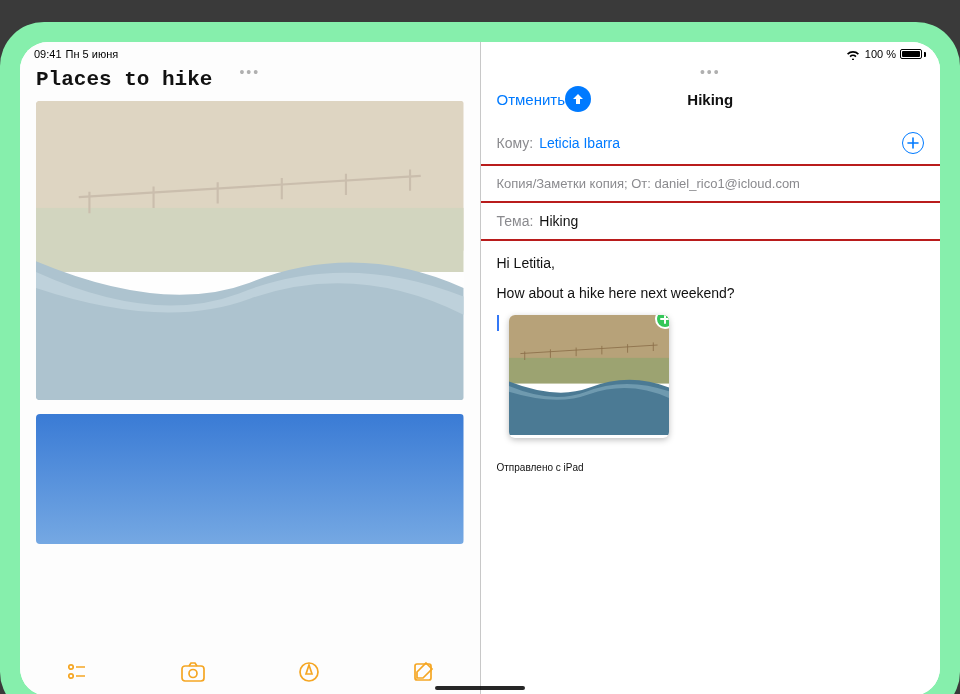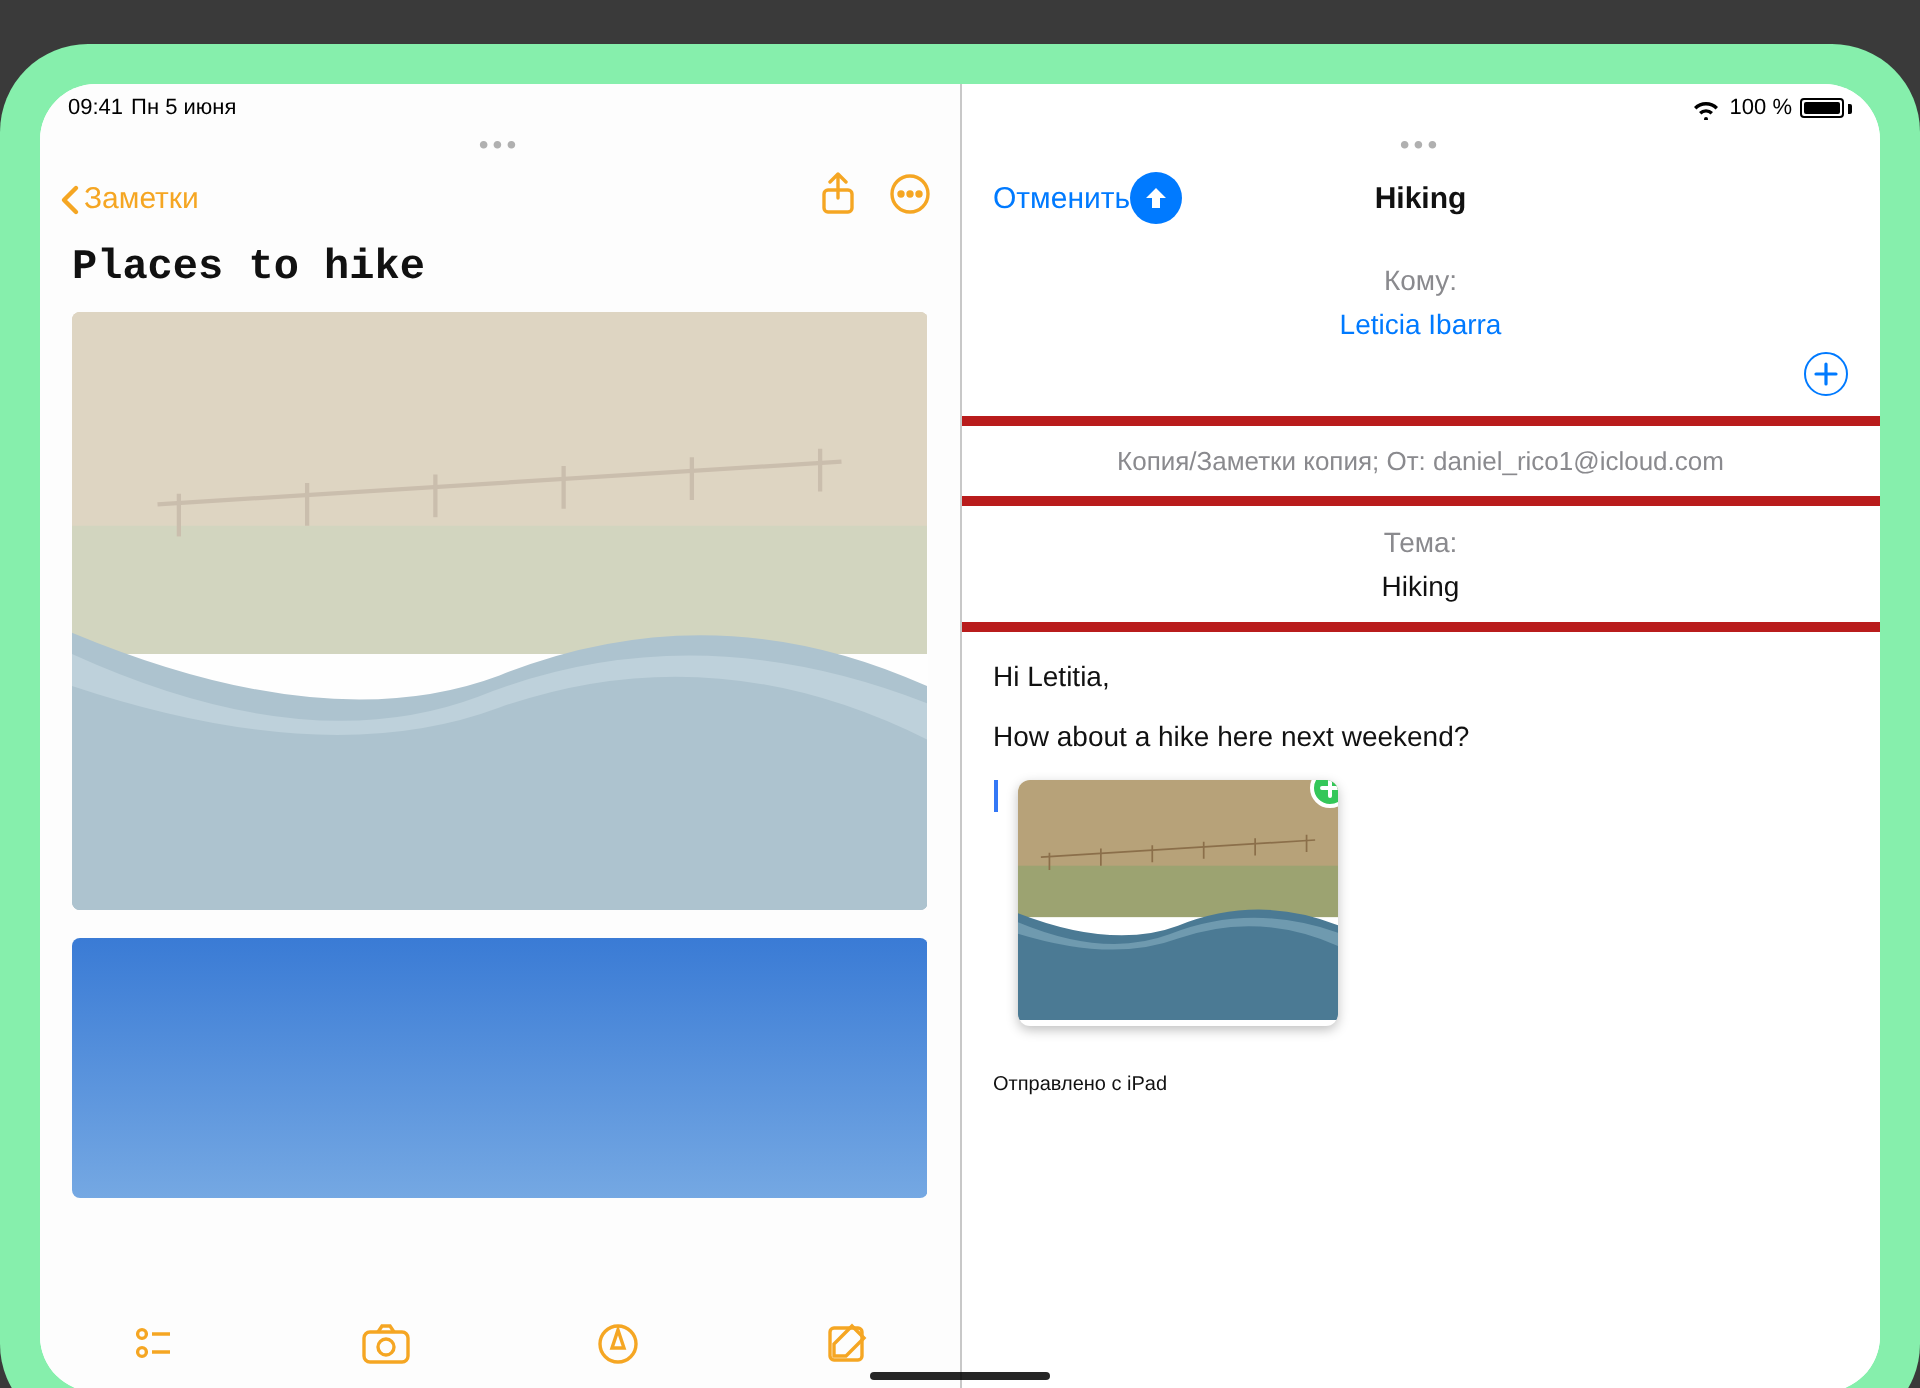--- a/index.html
+++ b/index.html
@@ -114,24 +114,23 @@
   .mail-title { font-weight:600; font-size:15px; color:#111; position:absolute; left:50%; transform:translateX(-50%); }
   .send-btn {
     width:26px; height:26px; border-radius:50%; background:#007aff;
     display:flex; align-items:center; justify-content:center;
   }
   .send-btn svg { fill:#fff; }
 
   .field-row {
     display:flex; align-items:center;
     padding: 10px 16px;
-    border-bottom:5px solid #b91c1c;
+    border-bottom:2px solid #b91c1c;
     font-size:14px;
     gap:6px;
-    flex-direction:column;
   }
   .field-label { color:#8a8a8e; }
   .field-value { color:#111; }
   .recipient { color:#007aff;text-align:center; }
   .cc-row { color:#8a8a8e; font-size:13px; }
   .add-contact {
     margin-left:auto;
     width:22px; height:22px; border-radius:50%; border:1.6px solid #007aff;
     display:flex; align-items:center; justify-content:center; color:#007aff;
     font-size:16px; line-height:1;
@@ -175,44 +174,20 @@
 
     <div class="pane pane-left">
       <div class="status-bar">
         <div class="status-left">
           <span>09:41</span>
           <span>Пн 5 июня</span>
         </div>
       </div>
       <div class="dots">•••</div>
 
-      <div class="notes-header">
-        <div class="back-btn">
-          <svg width="10" height="16" viewBox="0 0 10 16" fill="none" stroke-width="2.2" stroke-linecap="round" stroke-linejoin="round">
-              <polyline points="8,2 2,8 8,14"></polyline>
-            </svg>
-          <span>Заметки</span>
-        </div>
-        <div class="header-actions">
-          <span class="icon-btn">
-            <svg width="18" height="22" viewBox="0 0 18 22" fill="none" stroke="#f5a623" stroke-width="1.7" stroke-linecap="round" stroke-linejoin="round">
-                <path d="M9 1v12M5 5l4-4 4 4"></path>
-                <rect x="2" y="9" width="14" height="11" rx="2"></rect>
-              </svg>
-          </span>
-          <span class="icon-btn">
-            <svg width="22" height="22" viewBox="0 0 22 22" fill="none" stroke="#f5a623" stroke-width="1.7">
-                <circle cx="11" cy="11" r="9"></circle>
-                <circle cx="6.5" cy="11" r="1" fill="#f5a623"></circle>
-                <circle cx="11" cy="11" r="1" fill="#f5a623"></circle>
-                <circle cx="15.5" cy="11" r="1" fill="#f5a623"></circle>
-              </svg>
-          </span>
-        </div>
-      </div>
 
       <h1 class="note-title">Places to hike</h1>
 
       <div class="note-body">
         <div class="photo photo-dim">
           <svg viewBox="0 0 400 280" preserveAspectRatio="xMidYMid slice">
             <rect width="400" height="140" fill="#b7a279"></rect>
             <rect y="100" width="400" height="60" fill="#9ca371"></rect>
             <path d="M0 150 Q120 200 200 170 Q300 130 400 175 L400 280 L0 280 Z" fill="#4b7a94"></path>
             <path d="M0 160 Q110 210 190 180 Q290 140 400 183 L400 200 Q300 150 200 185 Q120 215 0 175 Z" fill="#6f9aaf"></path>

